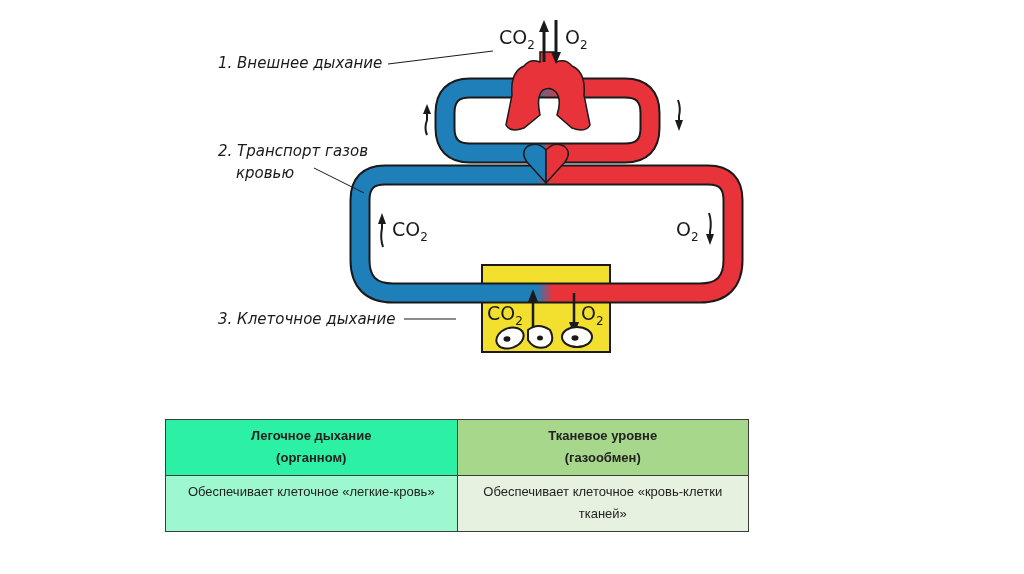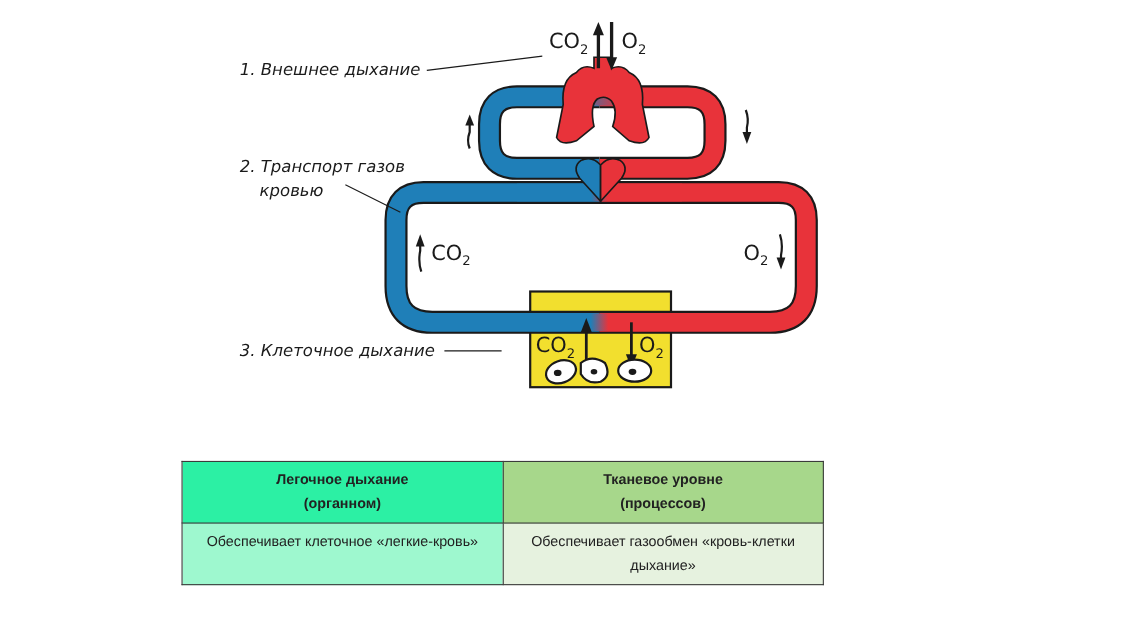--- a/index.html
+++ b/index.html
@@ -126,21 +126,21 @@
 
 <table class="cmp">
   <tbody>
       <tr>
     <th class="c1h">
       <div>Легочное дыхание</div>
       <div>(органном)</div>
     </th>
     <th class="c2h">
       <div>Тканевое уровне</div>
-      <div>(процессов)</div>
+      <div>(газообмен)</div>
     </th>
   </tr>
   <tr class="r1">
     <td class="c1">Обеспечивает клеточное «легкие-кровь»</td>
-    <td class="c2">Обеспечивает газообмен «кровь-клетки дыхание»</td>
+    <td class="c2">Обеспечивает клеточное «кровь-клетки тканей»</td>
   </tr>
 </tbody>
   </table>
 
 </body></html>

